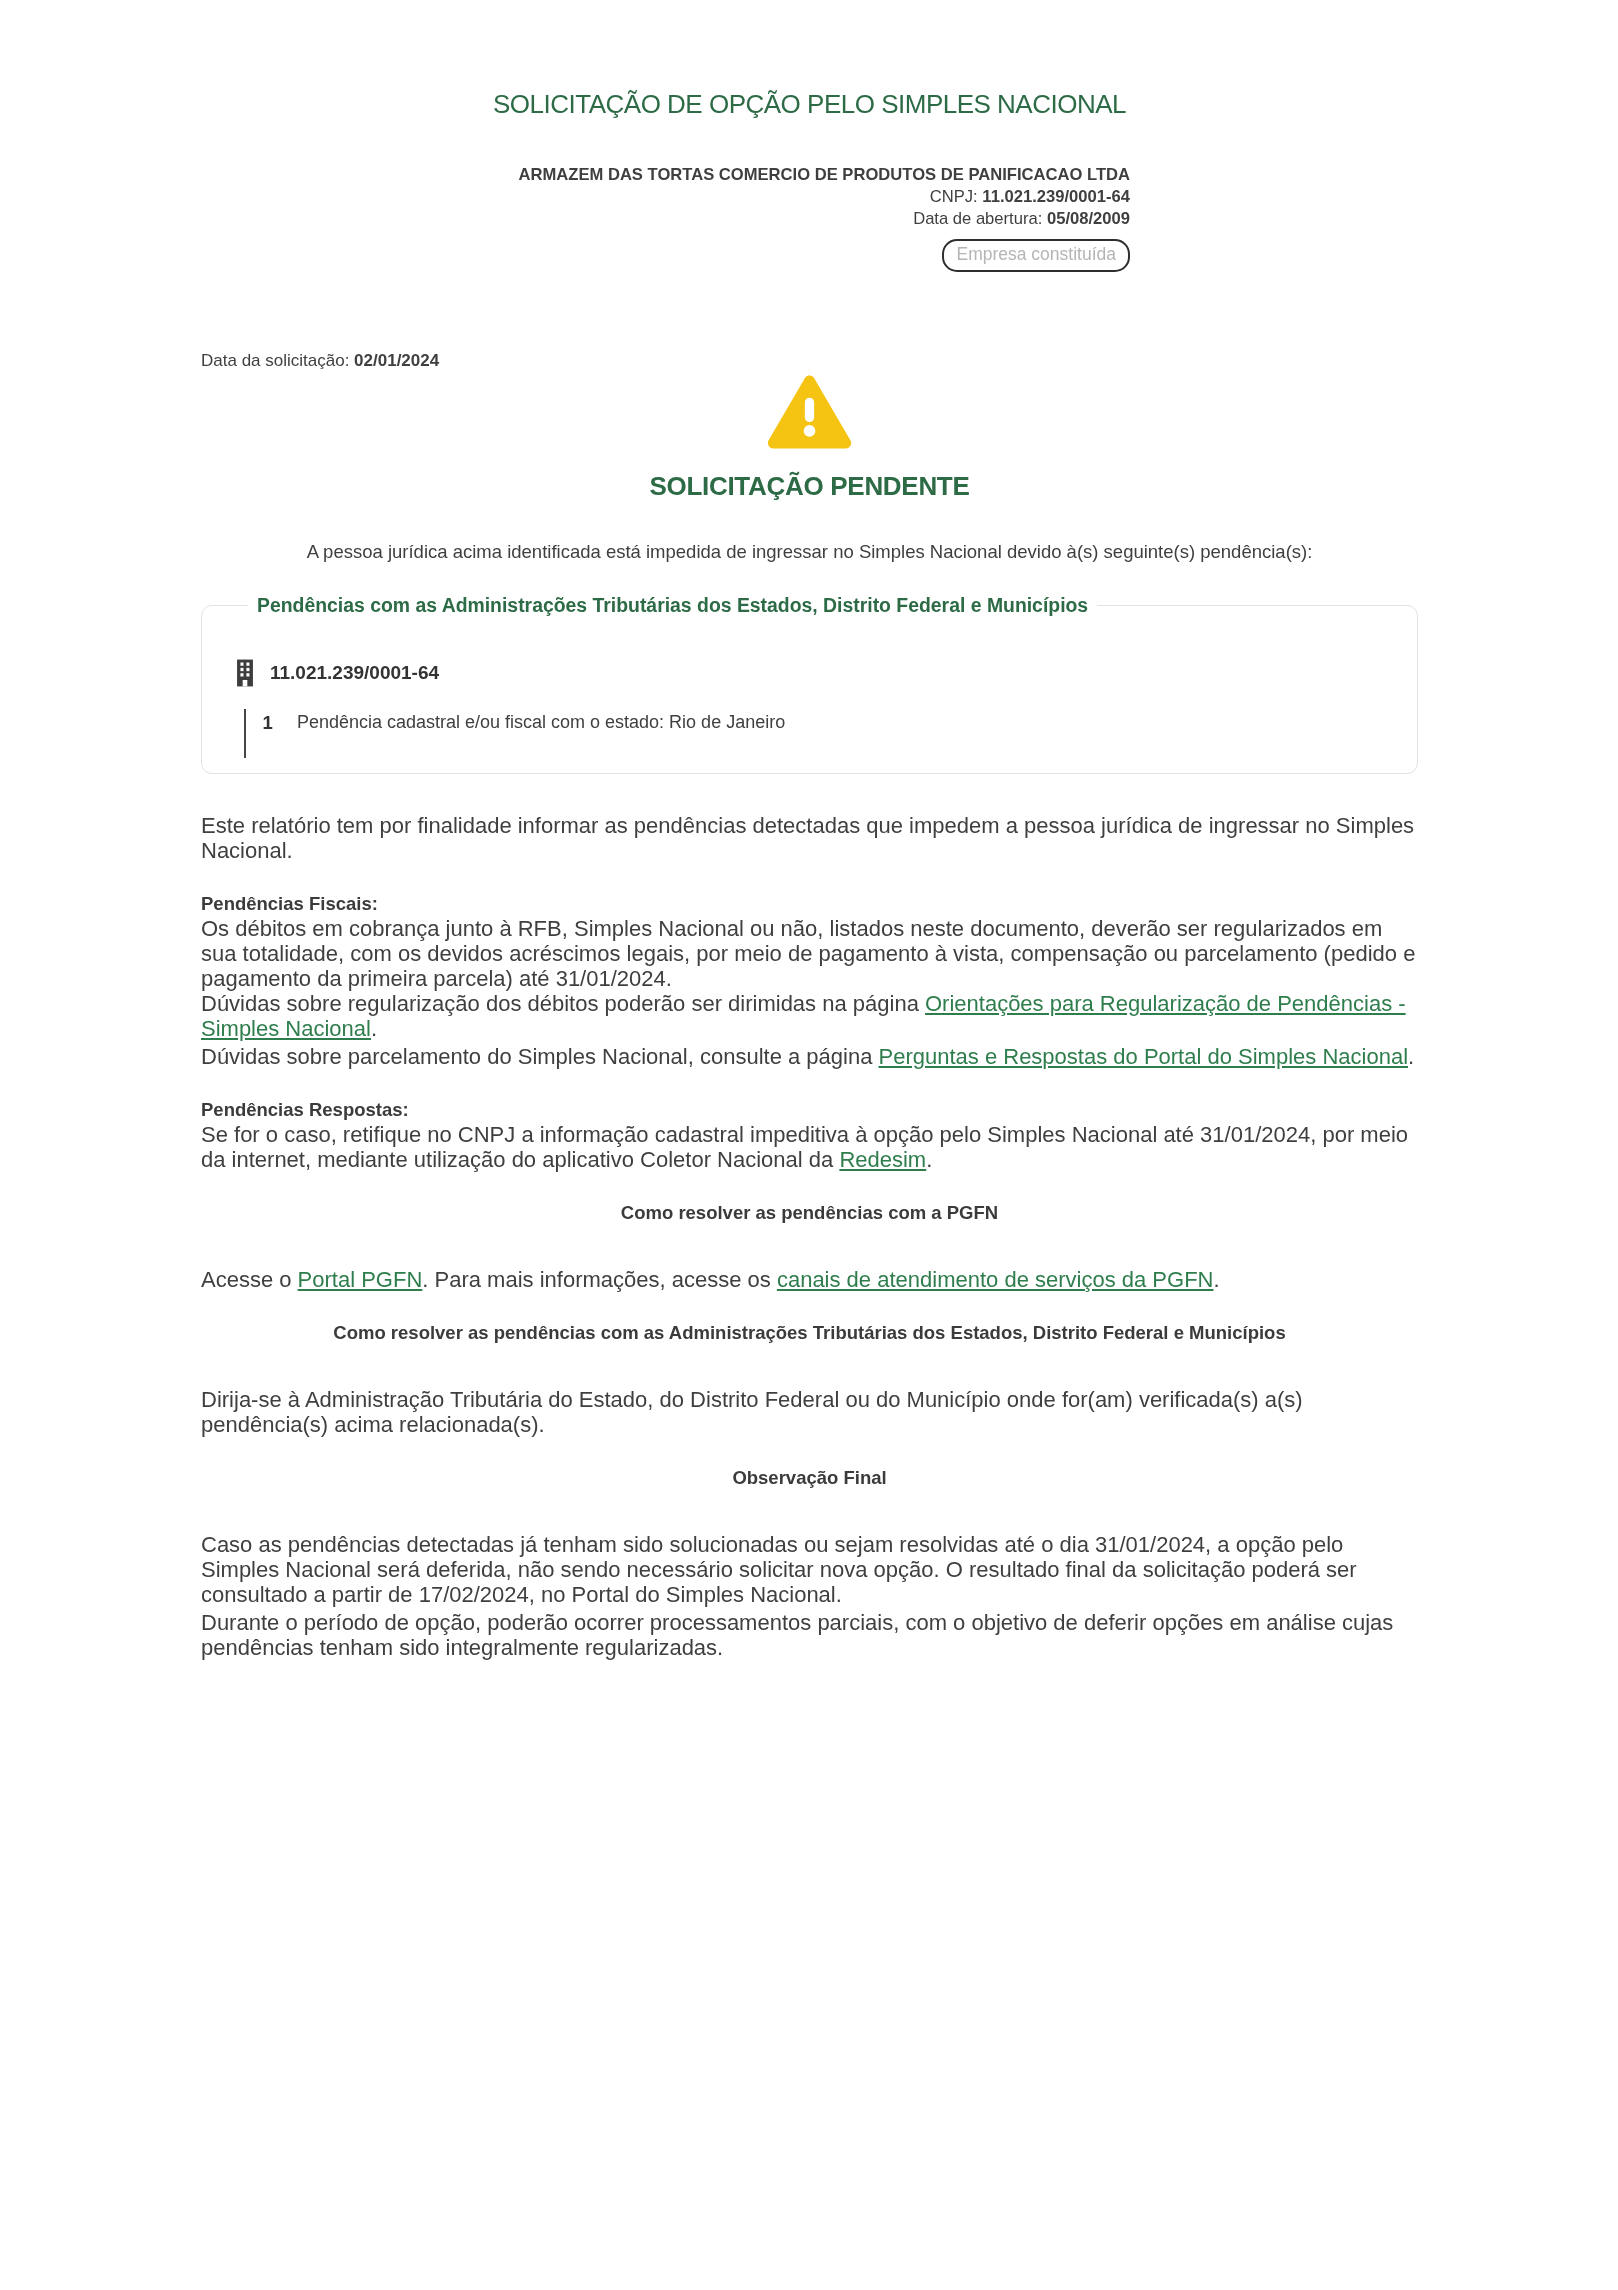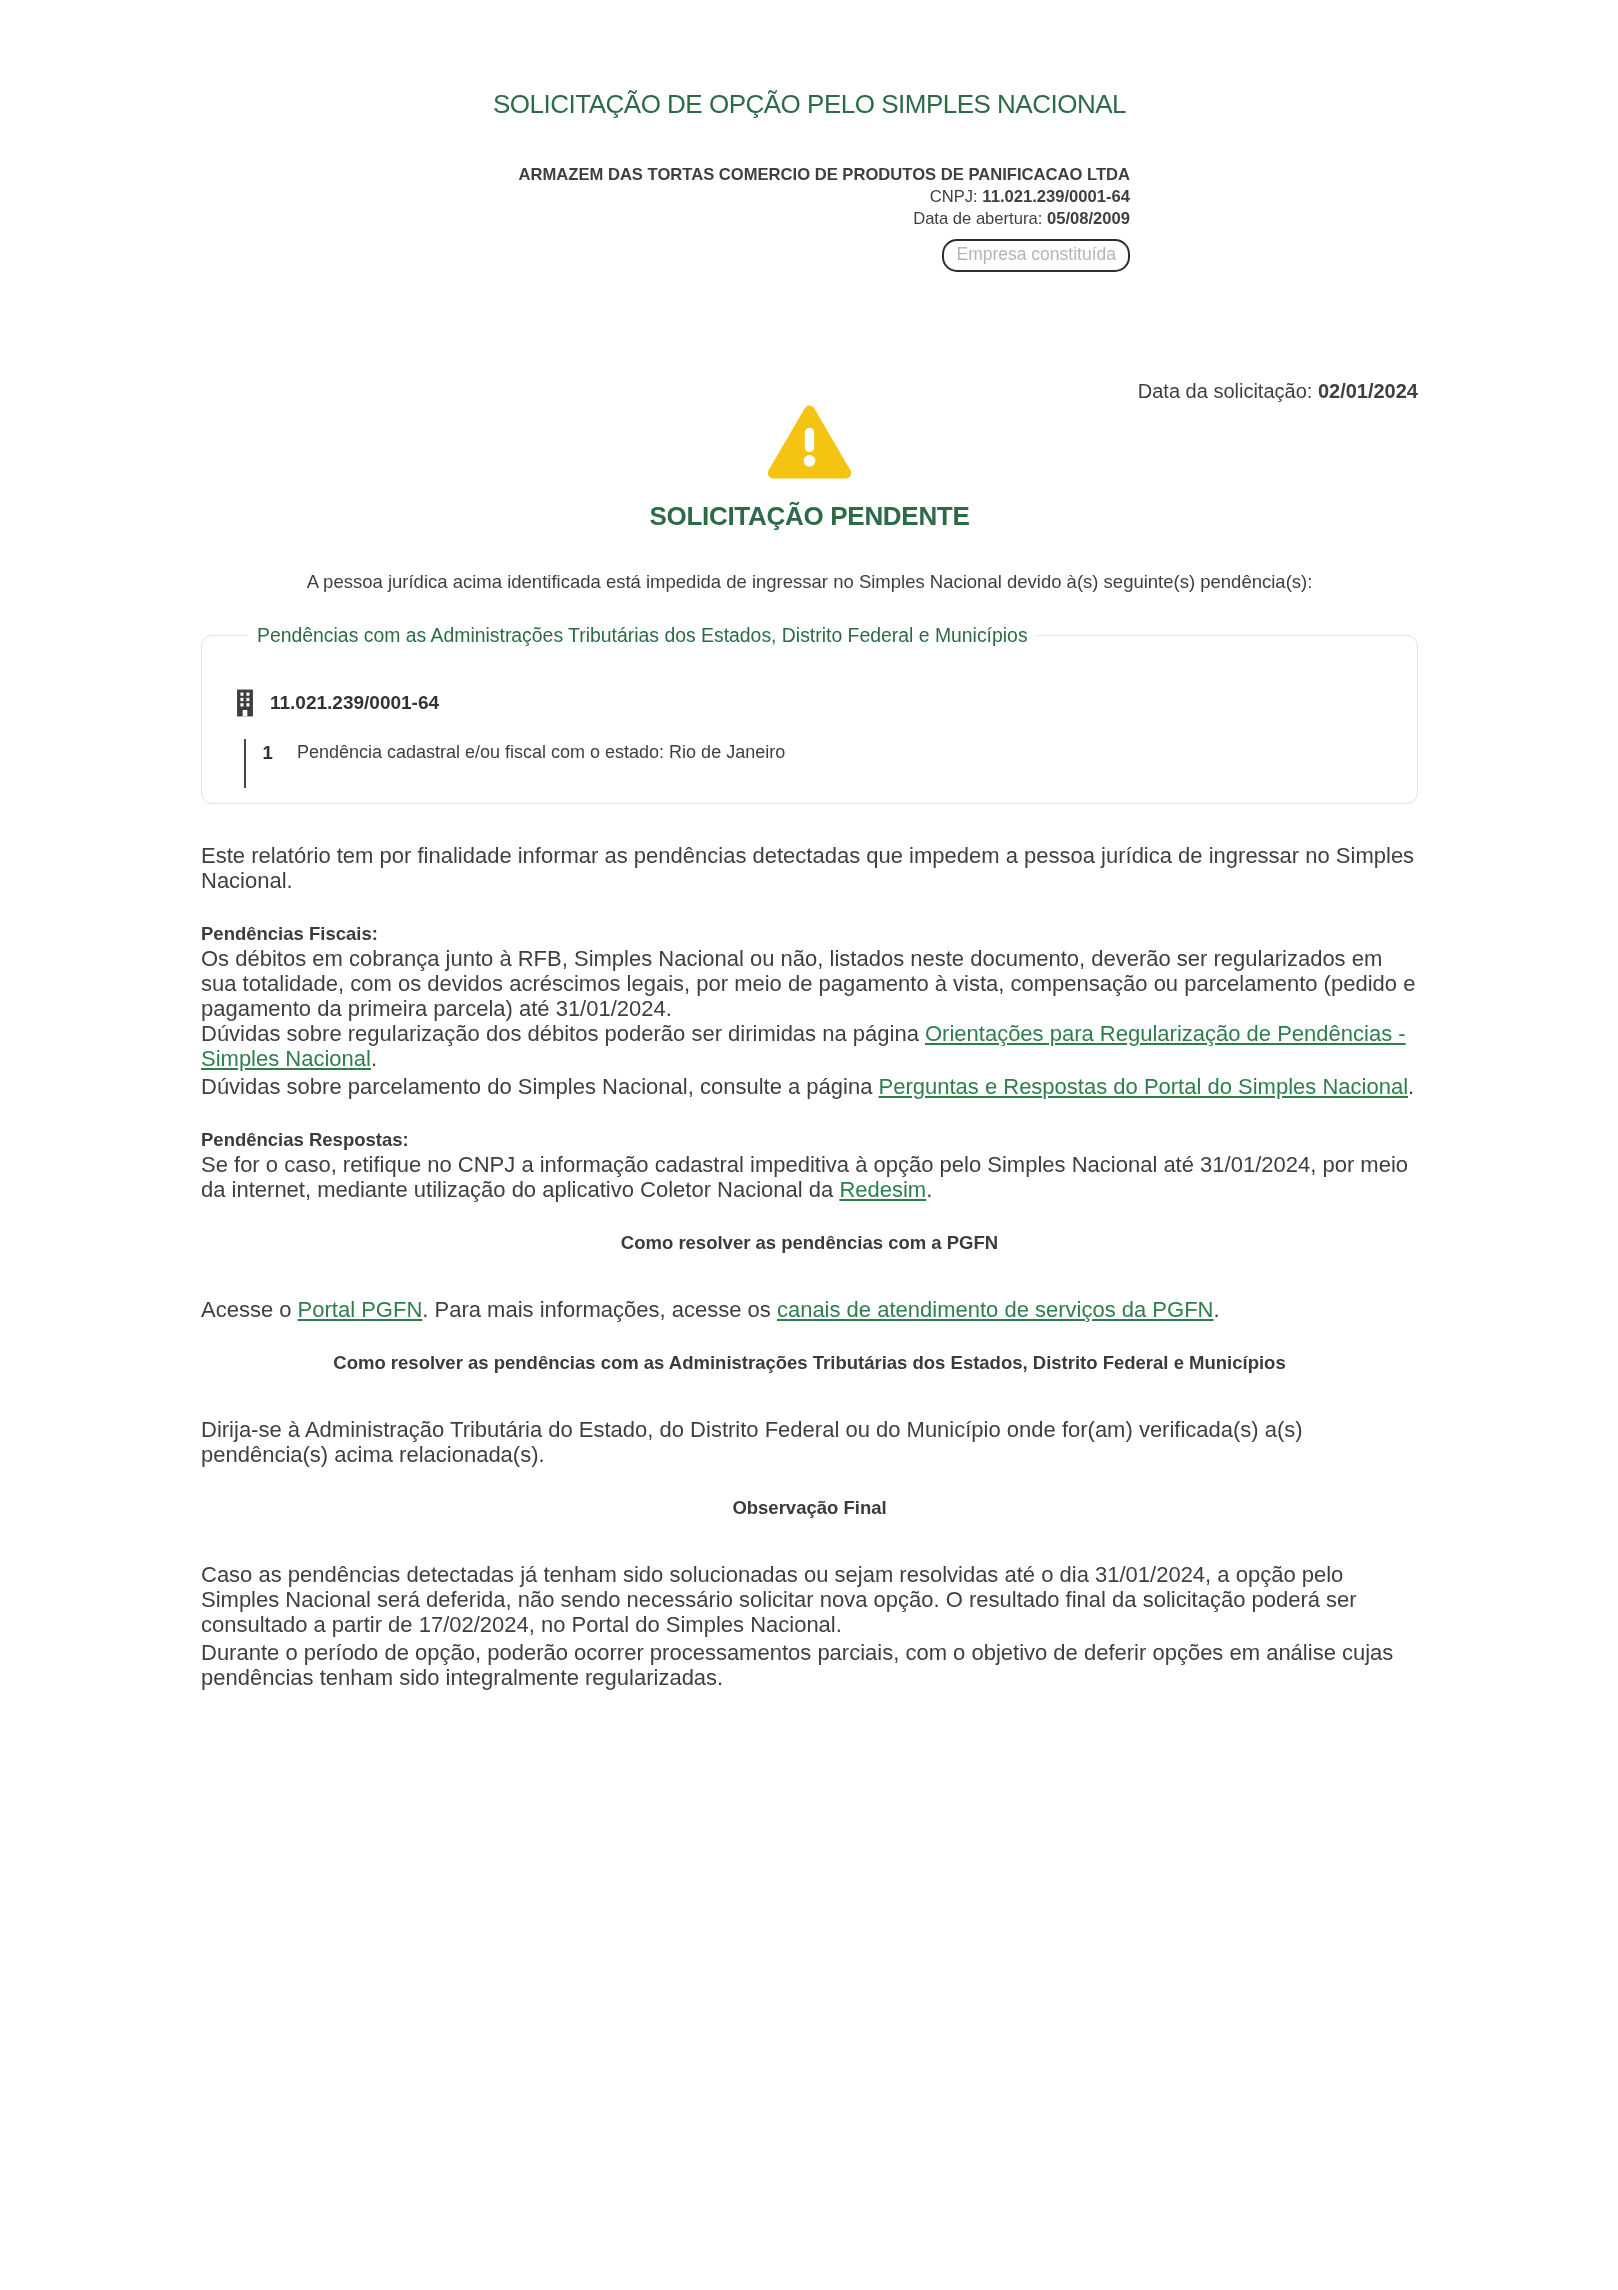--- a/index.html
+++ b/index.html
@@ -43,23 +43,23 @@
   .badge {
     display: inline-block;
     border: 2.8px solid #2e2e2e;
     border-radius: 15px;
     padding: 2.8px 12px 4.6px 12px;
     color: #b5b5b5;
     font-size: 17.5px;
     line-height: 21px;
   }
   .request-date {
-    margin-top: 108px;
-    text-align: right;
-    font-size: 20px;
+    margin-top: 78px;
+    text-align: left;
+    font-size: 17px;
     line-height: 22px;
   }
   .warning-wrap {
     margin-top: 3.7px;
     text-align: center;
   }
   .status-title {
     margin: 18.5px 0 0 0;
     text-align: center;
     color: #2d6b46;
@@ -75,21 +75,21 @@
     line-height: 25px;
   }
   .panel {
     margin: 29.5px 0 0 0;
     border: 1.8px solid #e2e2e2;
     border-radius: 11px;
     padding: 9.2px 28px 14.8px 31px;
   }
   .panel legend {
     color: #2d6b46;
-    font-weight: normal;
+    font-weight: bold;
     font-size: 19.4px;
     line-height: 24px;
     padding: 0 9.2px;
     margin-left: 14.8px;
   }
   .panel-cnpj {
     margin-top: 33px;
     display: flex;
     align-items: center;
     gap: 13px;

